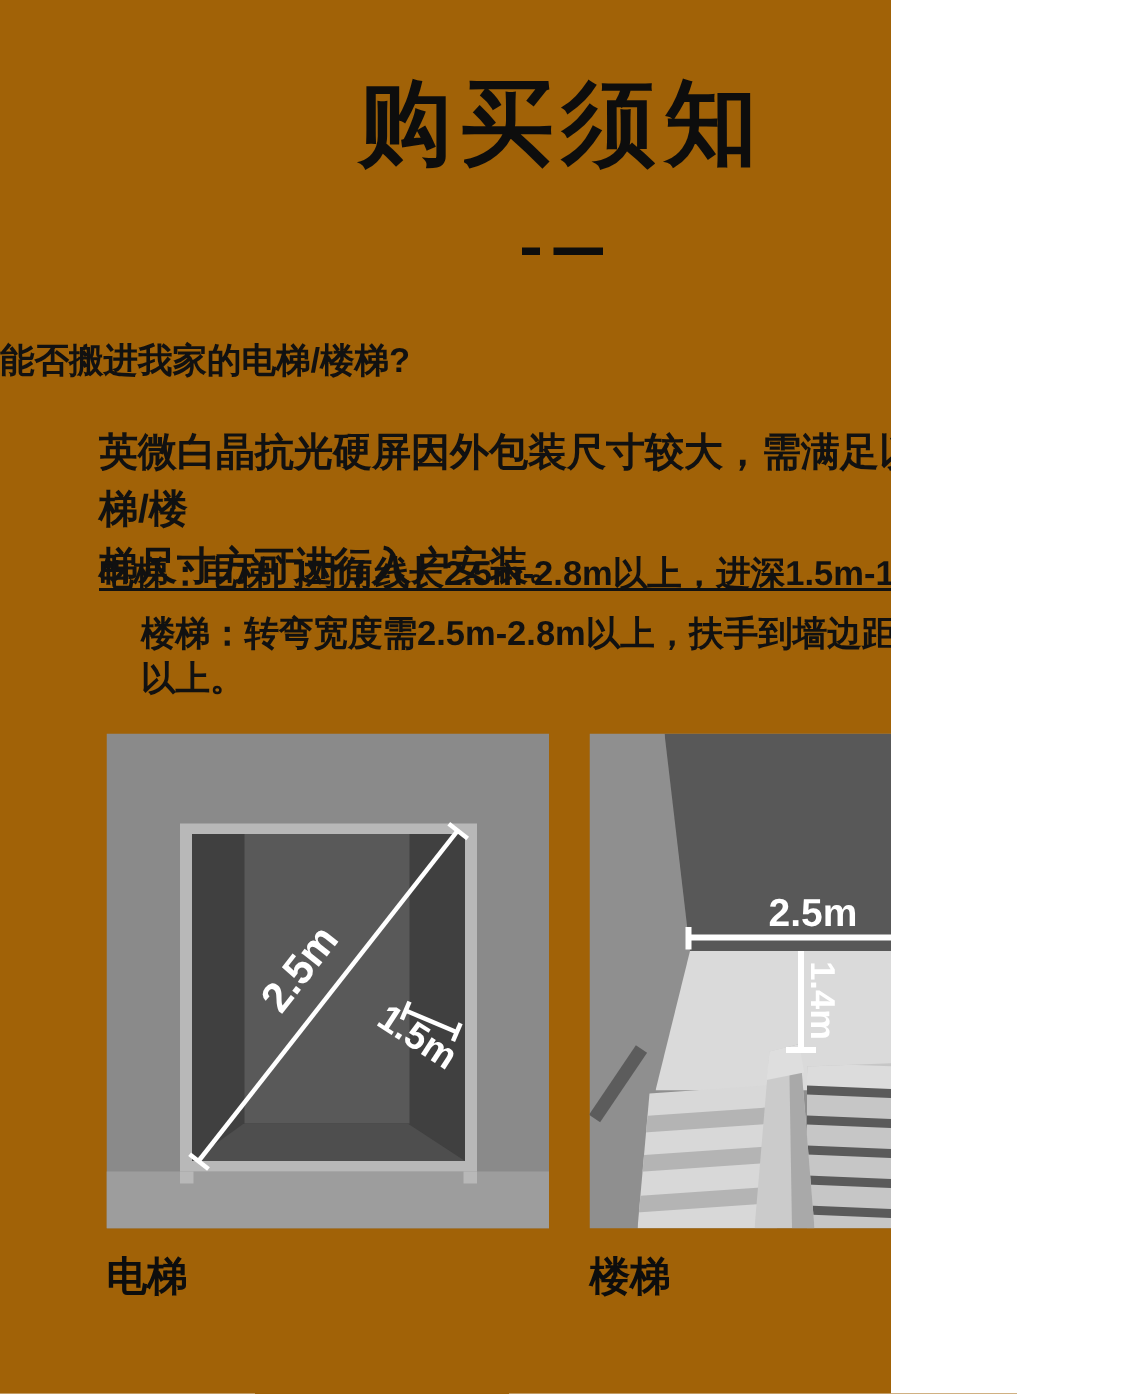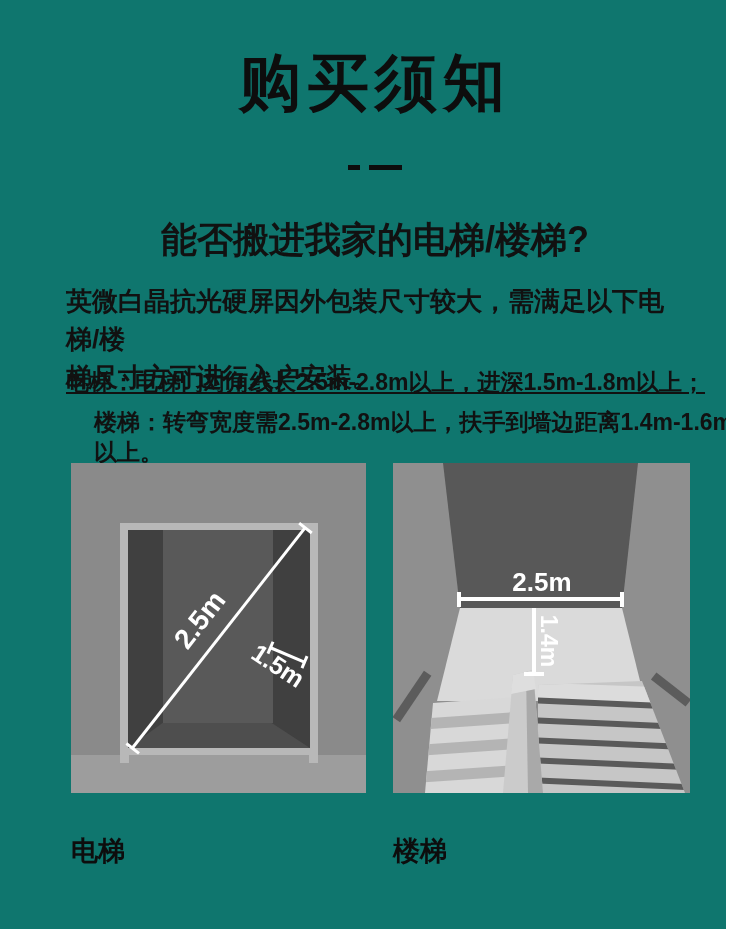--- a/index.html
+++ b/index.html
@@ -1,50 +1,50 @@
 <!DOCTYPE html>
 <html><head>
 <meta charset="utf-8">
 <style>
   * { margin: 0; padding: 0; box-sizing: border-box; }
   html,body { width: 750px; }
   .page {
     position: relative;
-    width: 726px; height: 929px;
-    background: #0f766e;
+    width: 594px; height: 929px;
+    background: #a16207;
     font-family: "Liberation Sans", sans-serif;
     color: #111;
     overflow: hidden;
   }
   .title {
     position: absolute; left: 0; top: 48px; width: 750px;
     text-align: center;
     font-size: 62px; line-height: 70px; font-weight: bold;
     letter-spacing: 6px;
     color: #0d0d0d;
   }
   .divider { position: absolute; left: 0; top: 164px; width: 750px; height: 8px; text-align: center; }
   .dash-short { display: inline-block; vertical-align: top; margin-top: 1px; width: 12px; height: 5px; background: #0d0d0d; }
   .dash-long  { display: inline-block; vertical-align: top; margin-top: 1px; margin-left: 5px; width: 33px; height: 5px; background: #0d0d0d; }
   .heading {
     position: absolute; left: 0; top: 223px; width: 750px;
-    text-align: center; font-size: 36px; line-height: 34px; font-weight: bold;
+    text-align: left; font-size: 23px; line-height: 34px; font-weight: bold;
   }
   .intro {
     position: absolute; left: 66px; top: 282px; width: 620px;
     font-size: 26px; line-height: 38px; font-weight: bold;
   }
   .spec {
     position: absolute; left: 66px; width: 640px;
     font-size: 23px; line-height: 30px; font-weight: bold;
   }
   .spec1 { top: 367px; text-decoration: underline; }
   .spec2 { top: 407px; margin-left: 28px; }
 
-  .fig { position: absolute; top: 463px; height: 330px; overflow: hidden; padding-left: 24px; }
+  .fig { position: absolute; top: 489px; height: 330px; overflow: hidden; padding-left: 24px; }
   .fig > div { position: absolute; }
   .fig-elevator { left: 71px; width: 295px; }
   .fig-stairs   { left: 393px; width: 297px; }
 
   
   .el-wall   { inset: 0; background: #8a8a8a; }
   .el-floor  { left: 0; right: 0; top: 292px; bottom: 0; background: #9d9d9d; }
   .el-frame  { left: 49px; top: 60px; width: 198px; height: 232px; background: #b8b8b8; }
   .el-stub-l { left: 49px;  top: 292px; width: 9px; height: 8px; background: #b8b8b8; }
   .el-stub-r { left: 238px; top: 292px; width: 9px; height: 8px; background: #b8b8b8; }

